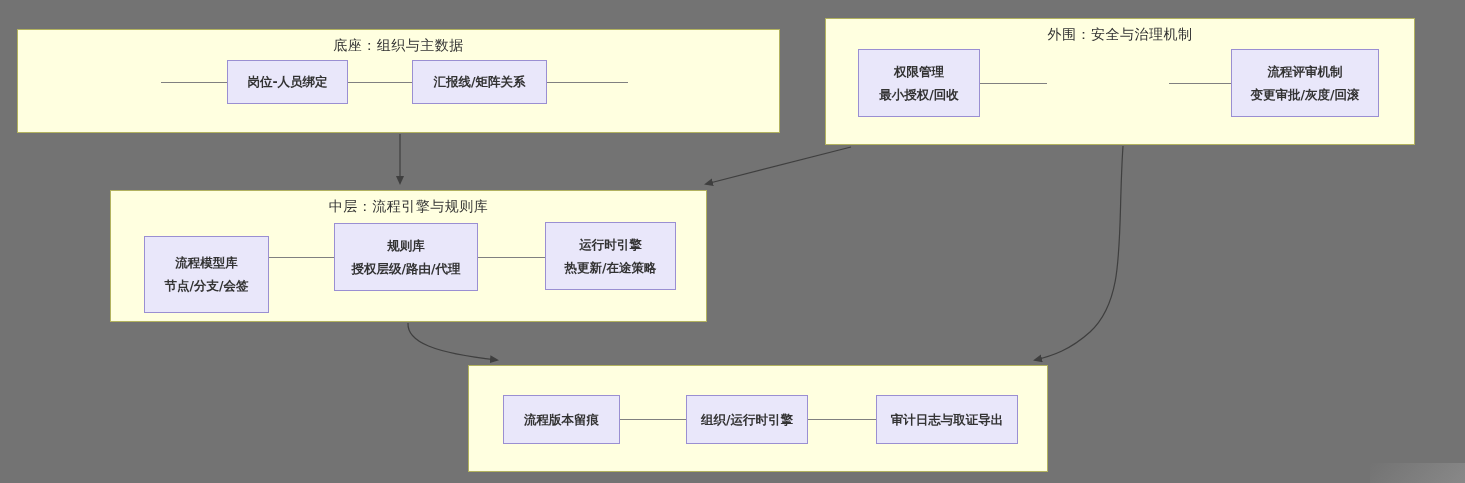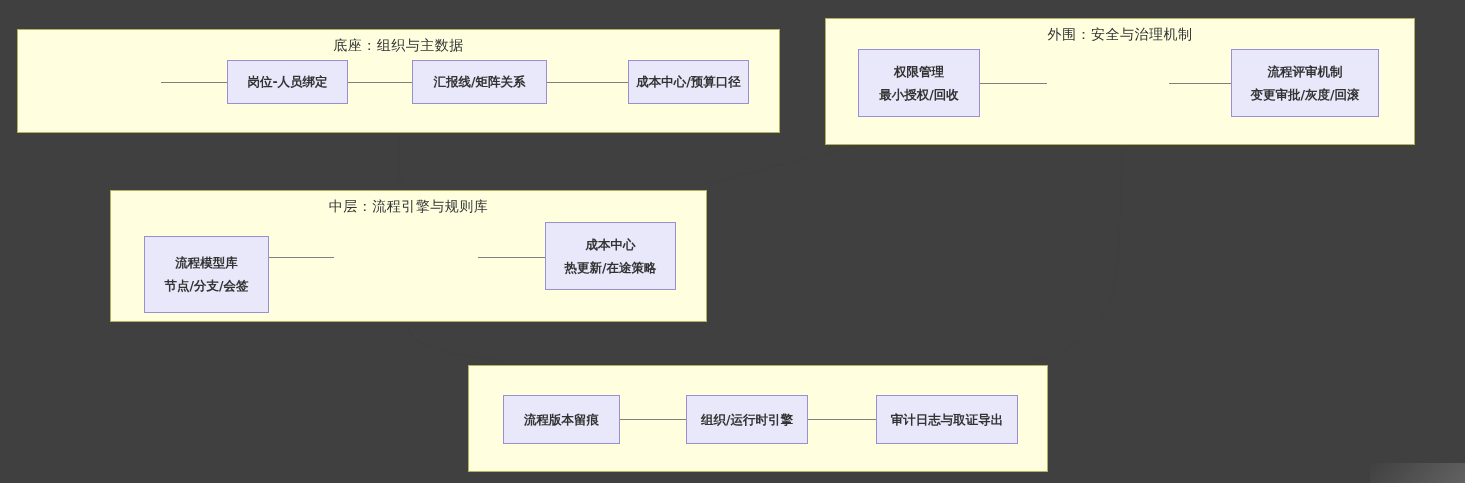--- a/index.html
+++ b/index.html
@@ -1,17 +1,17 @@
 <!DOCTYPE html>
 <html style="--group_fill: #ffffe0; --group_border: #b2b25f; --node_fill: #e9e7fa; --node_border: #9a8fd2; --link: #808080; --edge: #3f3f3f; --text: #333333;"><head>
 <meta charset="utf-8">
 <style>
   html,body{margin:0;padding:0;background:#ffffff;}
   body{font-family:"DejaVu Sans","Liberation Sans",sans-serif;color:#2f2f2f;}
-  .canvas{position:relative;width:1465px;height:483px;background:#404040;overflow:hidden;}
+  .canvas{position:relative;width:1465px;height:483px;background:#737373;overflow:hidden;}
   .edges{position:absolute;left:0;top:0;width:1465px;height:483px;pointer-events:none;}
   .group{
     position:absolute;
     background:var(--group_fill,#ffffe0);
     border:1.5px solid var(--group_border,#b2b25f);
     box-sizing:border-box;
   }
   .g-title{
     margin:7px 0 0 0;
     text-align:center;
@@ -73,23 +73,20 @@
     <h2 class="g-title">底座：组织与主数据</h2>
     <i class="link" style="left:143px;top:52px;width:66px"></i>
     <i class="link" style="left:330px;top:52px;width:64px"></i>
     <i class="link" style="left:529px;top:52px;width:81px"></i>
     <div class="node" style="left:394px;top:30px;width:135px;height:44px">
       <span>汇报线/矩阵关系</span>
     </div>
     <div class="node" style="left:209px;top:30px;width:121px;height:44px">
       <span>岗位-人员绑定</span>
     </div>
-    <div class="node" style="left:610px;top:30px;width:121px;height:44px">
-      <span>成本中心/预算口径</span>
-    </div>
   </section>
 
   <section class="group" style="left:825px;top:18px;width:590px;height:127px">
     <h2 class="g-title">外围：安全与治理机制</h2>
     <i class="link" style="left:154px;top:64px;width:67px"></i>
     <i class="link" style="left:343px;top:64px;width:62px"></i>
     <div class="node" style="left:32px;top:30px;width:122px;height:68px">
       <span>权限管理</span>
       <span>最小授权/回收</span>
     </div>
@@ -100,22 +97,26 @@
   </section>
 
   <section class="group" style="left:110px;top:190px;width:597px;height:132px">
     <h2 class="g-title">中层：流程引擎与规则库</h2>
     <i class="link" style="left:158px;top:66px;width:65px"></i>
     <i class="link" style="left:367px;top:66px;width:67px"></i>
     <div class="node" style="left:33px;top:45px;width:125px;height:77px">
       <span>流程模型库</span>
       <span>节点/分支/会签</span>
     </div>
+    <div class="node" style="left:223px;top:32px;width:144px;height:68px">
+      <span>规则库</span>
+      <span>授权层级/路由/代理</span>
+    </div>
     <div class="node" style="left:434px;top:31px;width:131px;height:68px">
-      <span>成本中心</span>
+      <span>运行时引擎</span>
       <span>热更新/在途策略</span>
     </div>
   </section>
 
   <section class="group" style="left:468px;top:365px;width:580px;height:107px">
     <i class="link" style="left:151px;top:53px;width:66px"></i>
     <i class="link" style="left:339px;top:53px;width:68px"></i>
     <div class="node" style="left:34px;top:29px;width:117px;height:49px">
       <span>流程版本留痕</span>
     </div>

